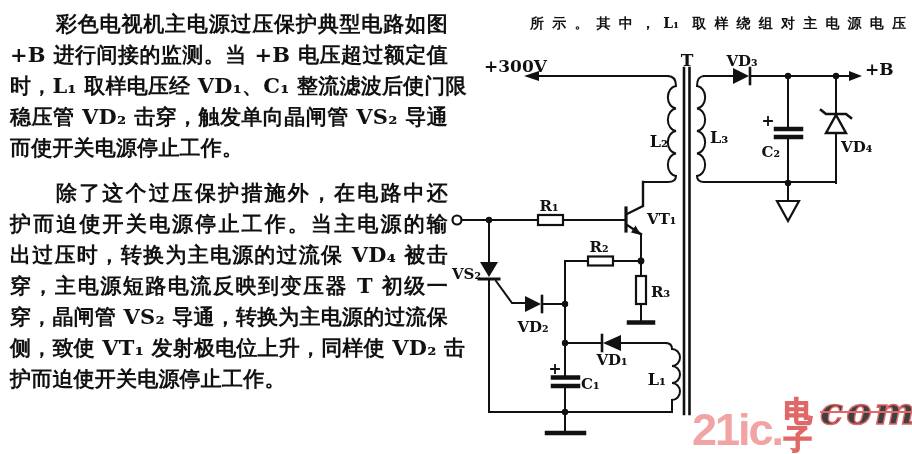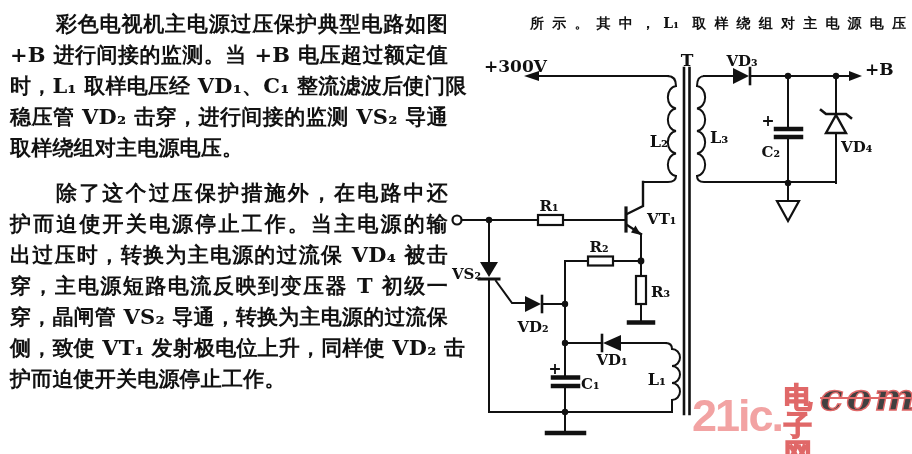--- a/index.html
+++ b/index.html
@@ -23,21 +23,21 @@
     position:absolute;left:456px;top:8px;width:456px;height:31px;line-height:31px;
     box-sizing:border-box;padding:0 6px 0 74px;font-size:14px;font-weight:bold;
     text-align:justify;text-align-last:justify;white-space:nowrap;
   }
   
   .circuit{position:absolute;left:450px;top:48px;width:462px;height:406px;}
   .circuit svg{display:block;}
   .clabel{font-family:"DejaVu Serif","Liberation Serif",serif;font-weight:bold;fill:#111;}
   
   .watermark{
-    position:absolute;left:692px;top:384px;width:220px;height:56px;
+    position:absolute;left:692px;top:398px;width:220px;height:56px;
     display:flex;align-items:flex-start;pointer-events:none;
     font-family:"Liberation Sans","DejaVu Sans",sans-serif;
   }
   .wm-brand{
     font-size:45px;font-weight:bold;letter-spacing:-2px;line-height:1;
     margin-top:9px;
   }
   .wm-right{display:flex;margin-left:2px;}
   .wm-cn{
     font-size:28px;font-weight:bold;letter-spacing:2px;line-height:1;
@@ -54,22 +54,22 @@
 </style>
 </head>
 <body>
 
 <div class="page">
 
   <div class="textcol">
     <div class="tline indent">彩色电视机主电源过压保护典型电路如图</div>
     <div class="tline">+B 进行间接的监测。当 +B 电压超过额定值</div>
     <div class="tline">时，L₁ 取样电压经 VD₁、C₁ 整流滤波后使门限</div>
-    <div class="tline">稳压管 VD₂ 击穿，进行间接的监测 VS₂ 导通</div>
-    <div class="tline pend">取样绕组对主电源电压。</div>
+    <div class="tline">稳压管 VD₂ 击穿，触发单向晶闸管 VS₂ 导通</div>
+    <div class="tline pend">而使开关电源停止工作。</div>
     <div class="tline indent gap">除了这个过压保护措施外，在电路中还</div>
     <div class="tline">护而迫使开关电源停止工作。当主电源的输</div>
     <div class="tline">出过压时，转换为主电源的过流保 VD₄ 被击</div>
     <div class="tline">穿，主电源短路电流反映到变压器 T 初级一</div>
     <div class="tline">穿，晶闸管 VS₂ 导通，转换为主电源的过流保</div>
     <div class="tline">侧，致使 VT₁ 发射极电位上升，同样使 VD₂ 击</div>
     <div class="tline pend">护而迫使开关电源停止工作。</div>
   </div>
 
   <div class="introline">所示。其中，L₁ 取样绕组对主电源电压</div>

